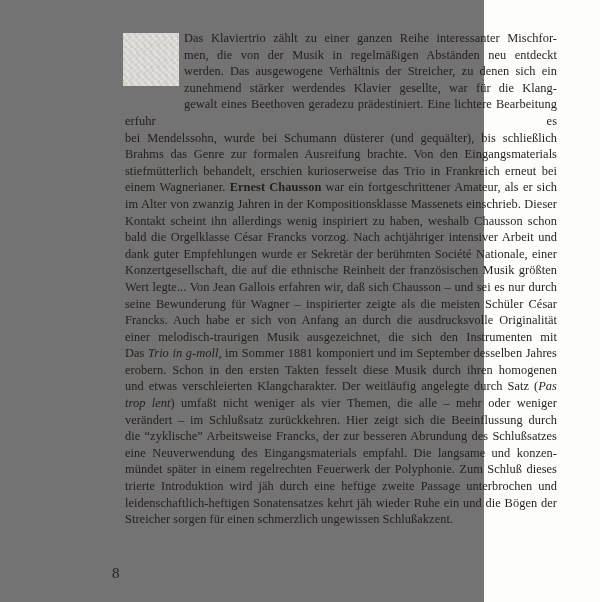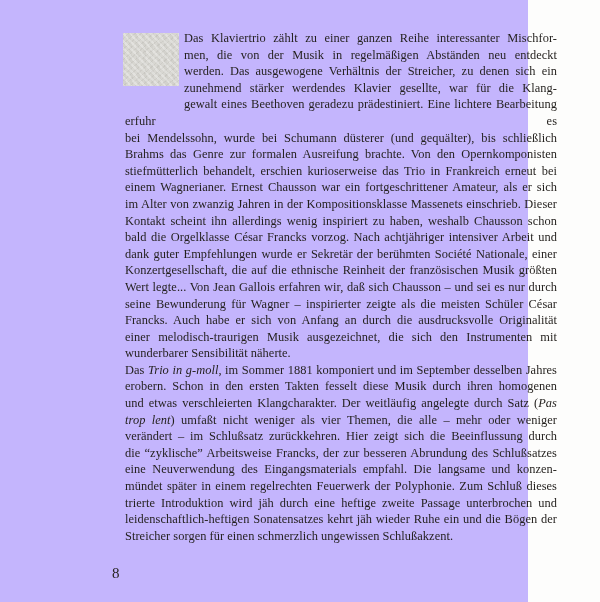--- a/index.html
+++ b/index.html
@@ -8,23 +8,23 @@
   }
   body {
     width: 600px;
     height: 602px;
     background: #fdfdfc;
     font-family: "Liberation Serif", "DejaVu Serif", serif;
     overflow: hidden;
   }
   .page {
     position: relative;
-    width: 528px;
+    width: 484px;
     height: 602px;
-    background: #c4b5fd;
+    background: #737373;
   }
   .text-block {
     position: absolute;
     left: 125px;
     top: 30px;
     width: 432px;
     font-size: 12.4px;
     line-height: 16.6px;
     color: #221f1c;
     letter-spacing: 0.05px;
@@ -41,21 +41,21 @@
       repeating-linear-gradient(88deg, rgba(140,138,130,0.07) 0 3px, rgba(0,0,0,0) 3px 7px);
   }
   .line {
     text-align: justify;
     text-align-last: justify;
     white-space: normal;
   }
   .line.last {
     text-align-last: left;
   }
-  .b { font-weight: normal; }
+  .b { font-weight: bold; }
   .i { font-style: italic; font-family: Liberation Serif, serif; }
   .n { font-style: normal; font-weight: normal; }
   .page-number {
     position: absolute;
     left: 112px;
     top: 565px;
     font-size: 15px;
     color: #26231f;
   }
 </style>
@@ -65,33 +65,32 @@
 <div class="page">
   <div class="text-block">
     <div class="thumb"></div>
 
   <div class="line"><span class="n">Das Klaviertrio zählt zu einer ganzen Reihe interessanter Mischfor-</span></div>
       <div class="line"><span class="n">men, die von der Musik in regelmäßigen Abständen neu entdeckt</span></div>
       <div class="line"><span class="n">werden. Das ausgewogene Verhältnis der Streicher, zu denen sich ein</span></div>
       <div class="line"><span class="n">zunehmend stärker werdendes Klavier gesellte, war für die Klang-</span></div>
       <div class="line"><span class="n">gewalt eines Beethoven geradezu prädestiniert. Eine lichtere Bearbeitung erfuhr es</span></div>
       <div class="line"><span class="n">bei Mendelssohn, wurde bei Schumann düsterer (und gequälter), bis schließlich</span></div>
-      <div class="line"><span class="n">Brahms das Genre zur formalen Ausreifung brachte. Von den Opernkomponisten</span></div>
+      <div class="line"><span class="n">Brahms das Genre zur formalen Ausreifung brachte. Von den Eingangsmaterials</span></div>
       <div class="line"><span class="n">stiefmütterlich behandelt, erschien kurioserweise das Trio in Frankreich erneut bei</span></div>
       <div class="line"><span class="n">einem Wagnerianer. </span><span class="b">Ernest Chausson</span><span class="n"> war ein fortgeschrittener Amateur, als er sich</span></div>
       <div class="line"><span class="n">im Alter von zwanzig Jahren in der Kompositionsklasse Massenets einschrieb. Dieser</span></div>
       <div class="line"><span class="n">Kontakt scheint ihn allerdings wenig inspiriert zu haben, weshalb Chausson schon</span></div>
       <div class="line"><span class="n">bald die Orgelklasse César Francks vorzog. Nach achtjähriger intensiver Arbeit und</span></div>
       <div class="line"><span class="n">dank guter Empfehlungen wurde er Sekretär der berühmten Société Nationale, einer</span></div>
       <div class="line"><span class="n">Konzertgesellschaft, die auf die ethnische Reinheit der französischen Musik größten</span></div>
       <div class="line"><span class="n">Wert legte... Von Jean Gallois erfahren wir, daß sich Chausson – und sei es nur durch</span></div>
       <div class="line"><span class="n">seine Bewunderung für Wagner – inspirierter zeigte als die meisten Schüler César</span></div>
       <div class="line"><span class="n">Francks. Auch habe er sich von Anfang an durch die ausdrucksvolle Originalität</span></div>
       <div class="line"><span class="n">einer melodisch-traurigen Musik ausgezeichnet, die sich den Instrumenten mit</span></div>
-      <div class="line last"><span class="n">wunderbarer Sensibilität näherte.</span></div>
       <div class="line"><span class="n">Das </span><span class="i">Trio in g-moll</span><span class="n">, im Sommer 1881 komponiert und im September desselben Jahres</span></div>
       <div class="line"><span class="n">erobern. Schon in den ersten Takten fesselt diese Musik durch ihren homogenen</span></div>
       <div class="line"><span class="n">und etwas verschleierten Klangcharakter. Der weitläufig angelegte durch Satz (</span><span class="i">Pas</span></div>
       <div class="line"><span class="i">trop lent</span><span class="n">) umfaßt nicht weniger als vier Themen, die alle – mehr oder weniger</span></div>
       <div class="line"><span class="n">verändert – im Schlußsatz zurückkehren. Hier zeigt sich die Beeinflussung durch</span></div>
       <div class="line"><span class="n">die “zyklische” Arbeitsweise Francks, der zur besseren Abrundung des Schlußsatzes</span></div>
       <div class="line"><span class="n">eine Neuverwendung des Eingangsmaterials empfahl. Die langsame und konzen-</span></div>
       <div class="line"><span class="n">mündet später in einem regelrechten Feuerwerk der Polyphonie. Zum Schluß dieses</span></div>
       <div class="line"><span class="n">trierte Introduktion wird jäh durch eine heftige zweite Passage unterbrochen und</span></div>
       <div class="line"><span class="n">leidenschaftlich-heftigen Sonatensatzes kehrt jäh wieder Ruhe ein und die Bögen der</span></div>

